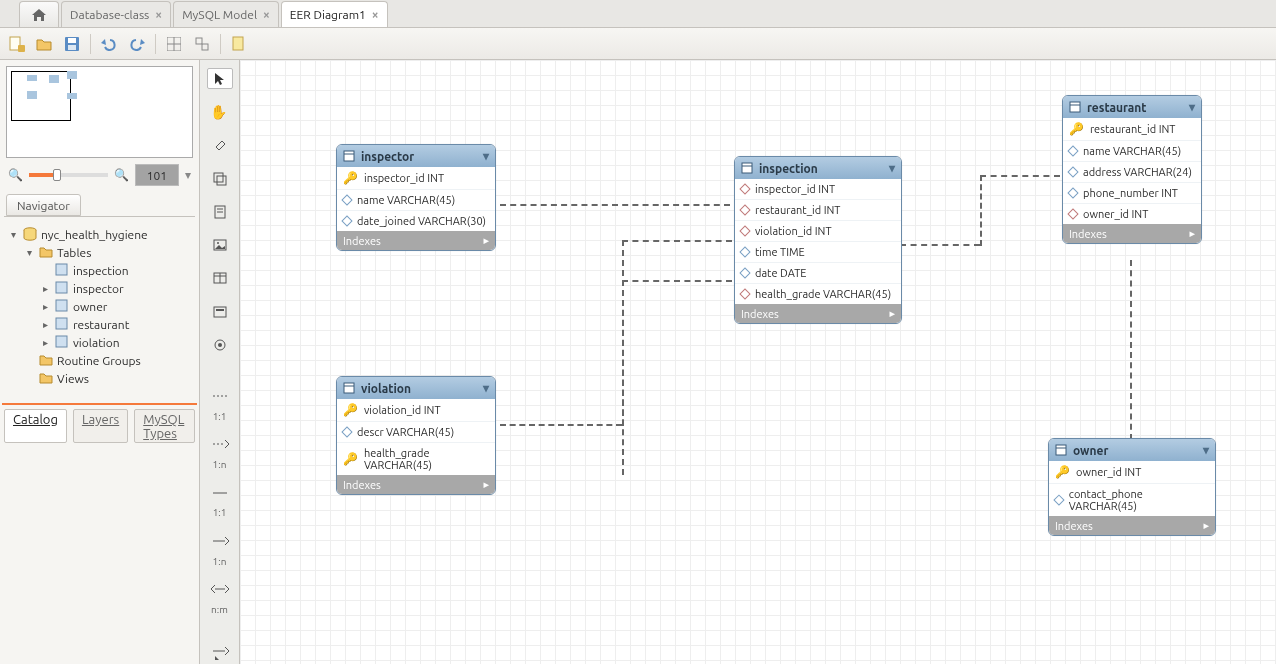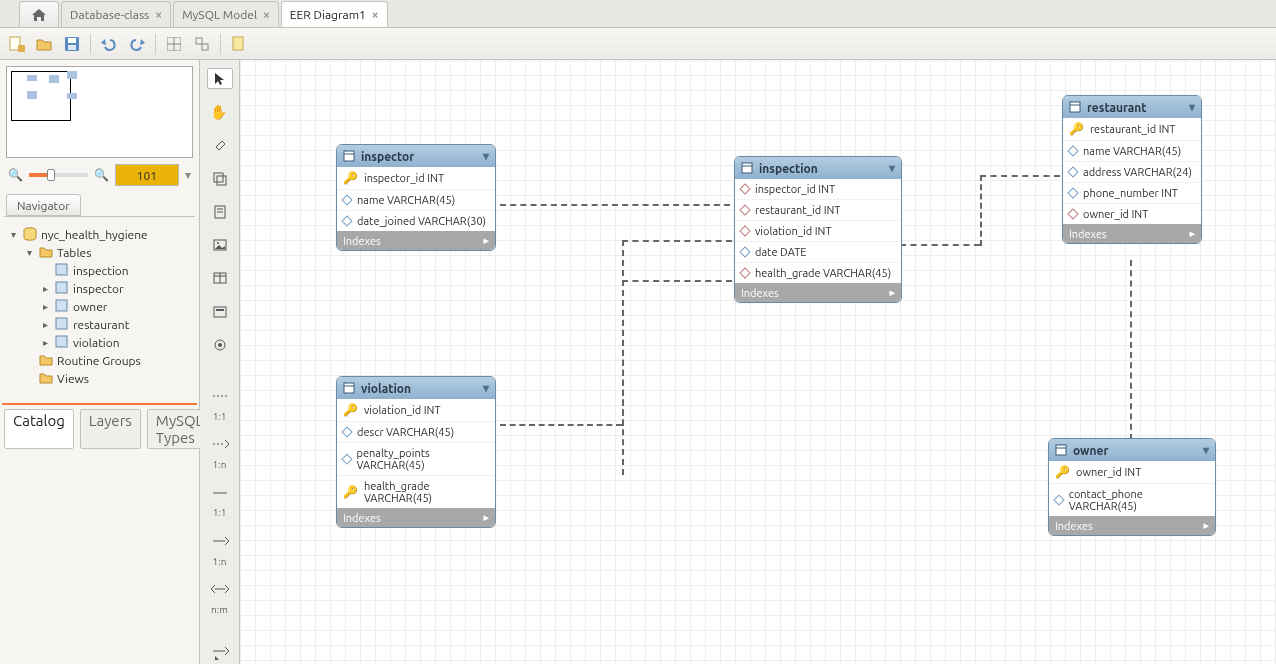--- a/index.html
+++ b/index.html
@@ -29,35 +29,35 @@
 
 
 .nav-box { padding:4px; }
 .minimap { border:1px solid #aaa; background:#fff; height: 92px; margin:2px; position:relative;}
 .minimap .vp { position:absolute; border:1px solid #000; left:4px; top:4px; width:60px; height:50px;}
 .minimap .blk { position:absolute; background:#a9c5de;}
 .zoom-row { display:flex; align-items:center; gap:6px; padding:4px;}
 .zoom-slider { flex:1; height:4px; background:#ddd; position:relative;}
 .zoom-slider .trk { position:absolute; left:0; top:0; height:100%; width:30%; background:#f5793b;}
 .zoom-slider .knob{ position:absolute; left:30%; top:-4px; width:8px; height:12px; background:#fff; border:1px solid #888; border-radius:2px;}
-.zoom-val { width:64px; height:22px; border:1px solid #bbb; background:#eab308; display:flex; align-items:center; justify-content:center;}
+.zoom-val { width:44px; height:22px; border:1px solid #bbb; background:#a3a3a3; display:flex; align-items:center; justify-content:center;}
 .nav-tab { height:22px; border:1px solid #c5c2bd; background:linear-gradient(#fff,#eae8e4); padding:0 10px; display:inline-flex; align-items:center; border-radius:3px 3px 0 0; margin:4px 0 0 2px; color:#555;}
 .nav-divider{ height:1px; background:#c5c2bd;}
 
 
 .tree { padding:4px 2px;}
 .tree-row { display:flex; align-items:center; gap:4px; padding:2px 4px; }
 .tree-row.l1 { padding-left:6px;}
 .tree-row.l2 { padding-left:22px;}
 .tree-row.l3 { padding-left:38px;}
 .expander { width:11px; height:11px; color:#666; font-size:10px; display:inline-flex; align-items:center; justify-content:center;}
 .db-icon{width:14px;height:14px;}
 .orange-underline{ height:2px; background:#f5793b; margin: 12px 2px 0 2px;}
 .bottom-tabs{ display:flex; gap:6px; padding:4px;}
-.bt{ padding:2px 8px; border:1px solid #c5c2bd; background:#f1efeb; border-radius:2px; color:#666; font-size:15px;}
+.bt{ padding:2px 8px; border:1px solid #c5c2bd; background:#f1efeb; border-radius:2px; color:#666; font-size:13px;text-decoration:underline;}
 .bt.active{ background:#fff; color:#222;}
 .sel-row{ margin:4px; border:1px solid #c5c2bd; background:#fff; display:flex; align-items:center; padding:3px 8px; color:#666;}
 .sel-row .dd{ margin-left:auto; color:#888;}
 
 
 .tool{ width:26px; height:22px; display:flex; align-items:center; justify-content:center; font-size:14px; color:#555;}
 .tool.boxed{ border:1px solid #bbb; background:#fff; border-radius:2px;}
 .tool-label{ font-size:10px; color:#666; margin-top:-8px;}
 
 
@@ -411,24 +411,20 @@
       <div class="ent-body">
         <div class="col">
             <span class="key">🔑</span>
             <span>violation_id INT</span>
           </div>
         <div class="col">
             <span class="dia"></span>
             <span>descr VARCHAR(45)</span>
           </div>
         <div class="col">
-            <span class="dia"></span>
-            <span>penalty_points VARCHAR(45)</span>
-          </div>
-        <div class="col">
             <span class="key">🔑</span>
             <span>health_grade VARCHAR(45)</span>
           </div>
       </div>
       <div class="idx">
           <span>Indexes</span>
           <span class="tri">▸</span>
         </div>
     </div>
 
@@ -449,20 +445,24 @@
         <div class="col">
             <span class="dia red"></span>
             <span>restaurant_id INT</span>
           </div>
         <div class="col">
             <span class="dia red"></span>
             <span>violation_id INT</span>
           </div>
         <div class="col">
             <span class="dia"></span>
+            <span>time TIME</span>
+          </div>
+        <div class="col">
+            <span class="dia"></span>
             <span>date DATE</span>
           </div>
         <div class="col">
             <span class="dia red"></span>
             <span>health_grade VARCHAR(45)</span>
           </div>
       </div>
       <div class="idx">
           <span>Indexes</span>
           <span class="tri">▸</span>

